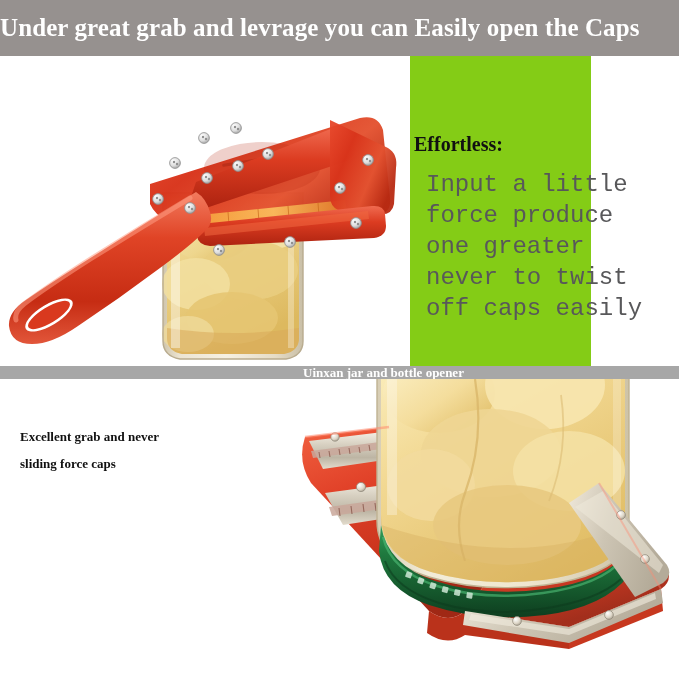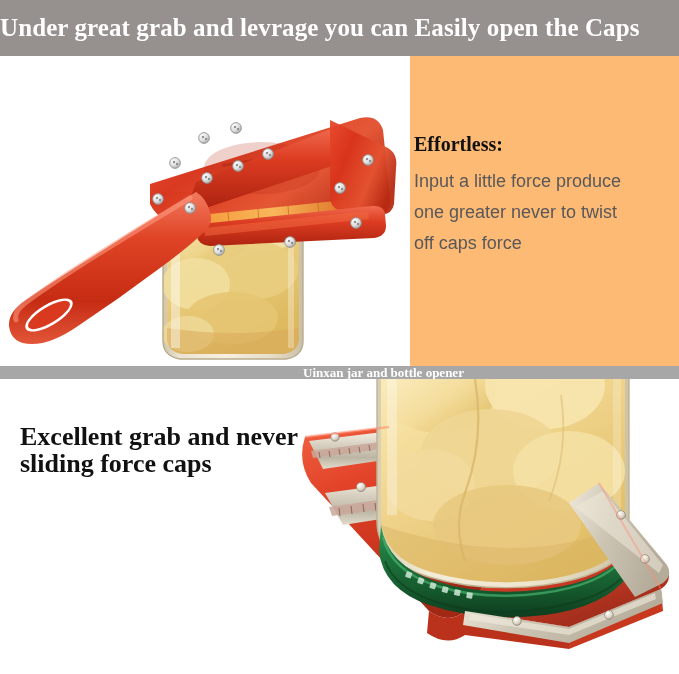--- a/index.html
+++ b/index.html
@@ -39,23 +39,23 @@
     font-size: 25px;
     letter-spacing: 0.1px;
     white-space: nowrap;
   }
 
   
   .panel-top {
     position: absolute;
     left: 0;
     top: 56px;
-    width: 679px;
+    width: 591px;
     height: 310px;
-    background: #fdba74;
+    background: #84cc16;
   }
   .photo-top {
     position: absolute;
     left: 0;
     top: 0;
     width: 410px;
     height: 310px;
   }
   .photo-top svg { display: block; }
 
@@ -67,25 +67,25 @@
   }
   .heading-serif {
     font-family: "Liberation Serif", serif;
     font-weight: bold;
     font-size: 20px;
     color: #111111;
     margin: 0 0 9px 0;
     line-height: 25px;
   }
   .body-text {
-    font-family: Liberation Sans, sans-serif;
-    font-size: 18px;
+    font-family: Liberation Mono, monospace;
+    font-size: 24px;
     color: #58585a;
     line-height: 31px;
-    margin: 0;
+    margin: 12px;
   }
 
   
   .divider-band {
     position: absolute;
     left: 0;
     top: 366px;
     width: 679px;
     height: 13px;
     background: #a7a7a7;
@@ -128,21 +128,21 @@
   .text-bottom {
     position: absolute;
     left: 20px;
     top: 44px;
     width: 310px;
     z-index: 3;
   }
   .heading-serif-2 {
     font-family: "Liberation Serif", serif;
     font-weight: bold;
-    font-size: 26px;
+    font-size: 13px;
     color: #111111;
     margin: 0 0 6px 0;
     line-height: 27px;
   }
 </style>
 </head>
 <body>
 
 <div class="header-band">
   <div class="header-title">Under great grab and levrage you can Easily open the Caps</div>
@@ -325,21 +325,21 @@
         </g>
       </g>
     </svg>
   </div>
 
   <div class="text-top">
     <p class="heading-serif">Effortless:</p>
     <p class="body-text">
       <span>Input a little force produce</span><br>
       <span>one greater never to twist</span><br>
-      <span>off caps force</span>
+      <span>off caps easily</span>
     </p>
   </div>
 </div>
 
 <div class="divider-band"></div>
 <div class="divider-text">Uinxan jar and bottle opener</div>
 
 <div class="panel-bottom">
 
   <div class="photo-bottom">

